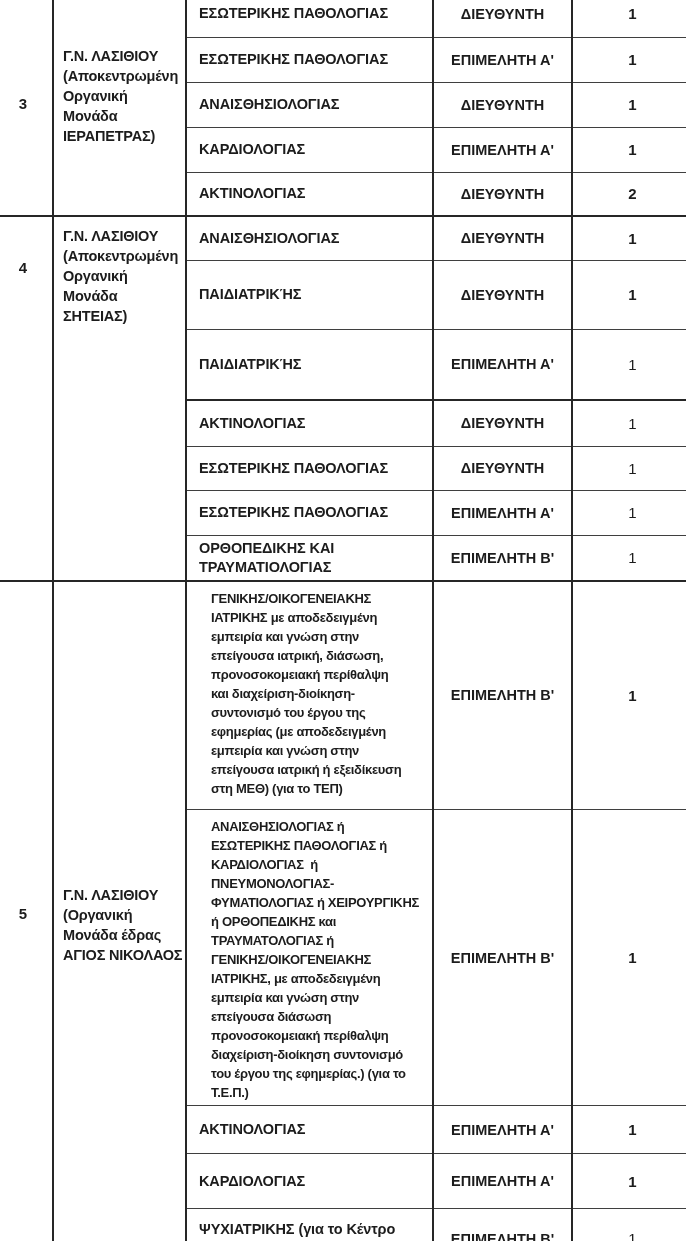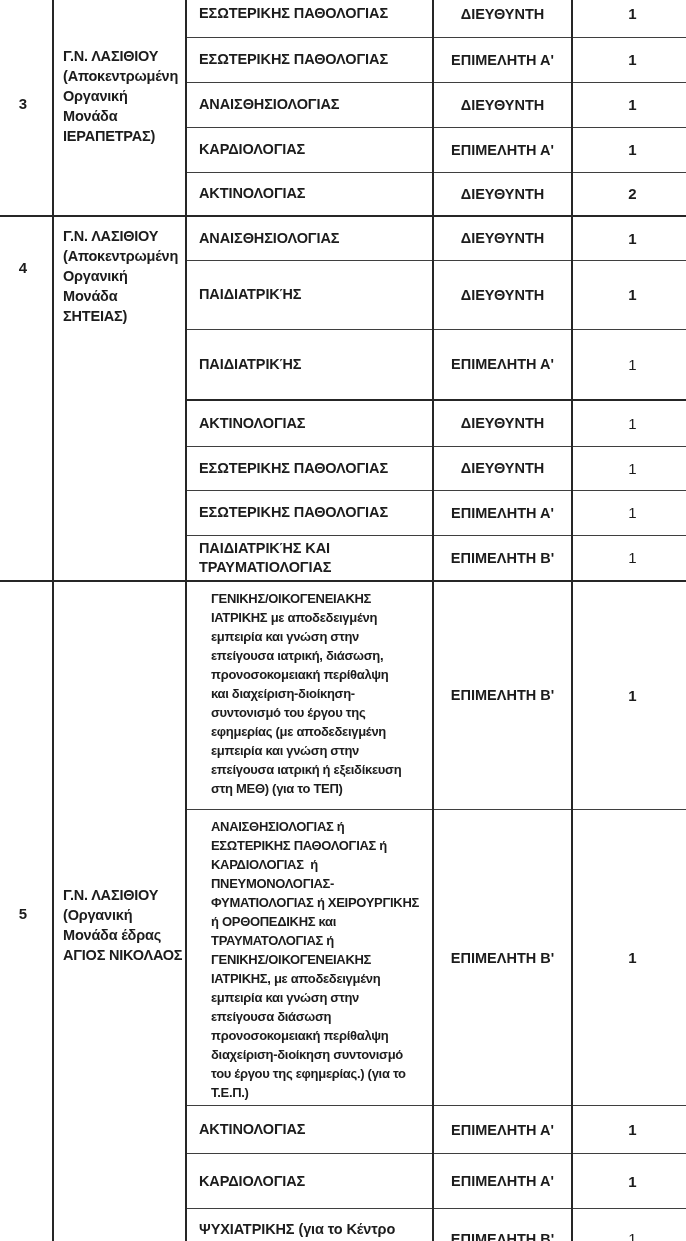--- a/index.html
+++ b/index.html
@@ -114,21 +114,21 @@
       <td class="b spec">ΕΣΩΤΕΡΙΚΗΣ ΠΑΘΟΛΟΓΙΑΣ</td>
       <td class="b grade">ΔΙΕΥΘΥΝΤΗ</td>
       <td class="b cnt reg">1</td>
     </tr>
     <tr class="mid" style="height:45px">
       <td class="b spec">ΕΣΩΤΕΡΙΚΗΣ ΠΑΘΟΛΟΓΙΑΣ</td>
       <td class="b grade">ΕΠΙΜΕΛΗΤΗ Α'</td>
       <td class="b cnt reg">1</td>
     </tr>
     <tr class="mid" style="height:44px">
-      <td class="b spec">ΠΑΙΔΙΑΤΡΙΚΉΣ ΚΑΙ
+      <td class="b spec">ΟΡΘΟΠΕΔΙΚΗΣ ΚΑΙ
 ΤΡΑΥΜΑΤΙΟΛΟΓΙΑΣ</td>
       <td class="b grade">ΕΠΙΜΕΛΗΤΗ Β'</td>
       <td class="b cnt reg">1</td>
     </tr>
 
     <tr class="sec" style="height:229px">
       <td class="b num n5" rowspan="5">5</td>
       <td class="b hosp h5" rowspan="5">Γ.Ν. ΛΑΣΙΘΙΟΥ
 (Οργανική
 Μονάδα έδρας

